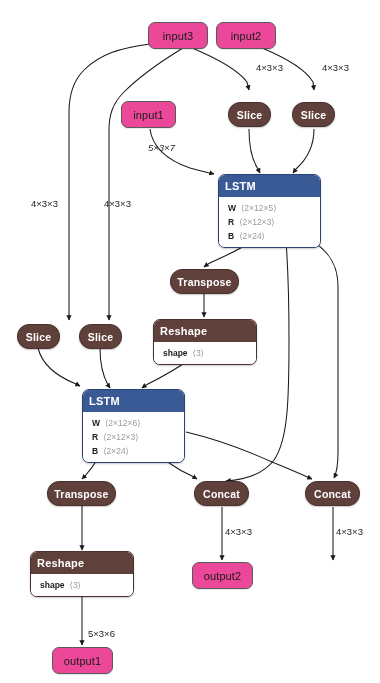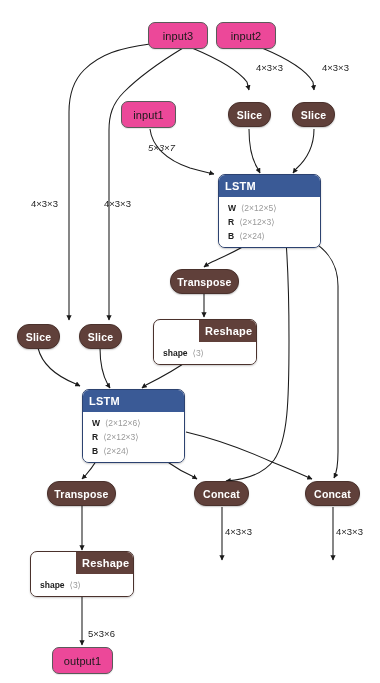--- a/index.html
+++ b/index.html
@@ -85,21 +85,21 @@
     align-items: center;
     padding-left: 6px;
     color: #ffffff;
     font-size: 11px;
     font-weight: bold;
     letter-spacing: 0.2px;
   }
   .composite.blue { border-color: #2c4270; }
   .composite.blue .hdr { background: #3a5a96; }
   .composite.brown { border-color: #4a312c; }
-  .composite.brown .hdr { background: #60403a; margin-left: 45px; }
+  .composite.brown .hdr { background: #60403a; }
 
   .composite .body {
     background: #ffffff;
     padding: 4px 0 4px 0;
   }
   .attr-row {
     display: flex;
     align-items: baseline;
     padding: 1px 8px 1px 9px;
     line-height: 12px;
@@ -283,20 +283,23 @@
         <span>Reshape</span>
       </div>
       <div class="body">
         <div class="attr-row">
           <span class="attr-key">shape</span>
           <span class="attr-val">⟨3⟩</span>
         </div>
       </div>
     </div>
 
+    <div class="io-node" style="left:192px; top:562px; width:61px;">
+      <span>output2</span>
+    </div>
 
 
     <div class="io-node" style="left:52px; top:647px; width:61px;">
       <span>output1</span>
     </div>
 
     <div class="edge-label" style="left:256px; top:62px;">4×3×3</div>
 
     <div class="edge-label" style="left:322px; top:62px;">4×3×3</div>
 

